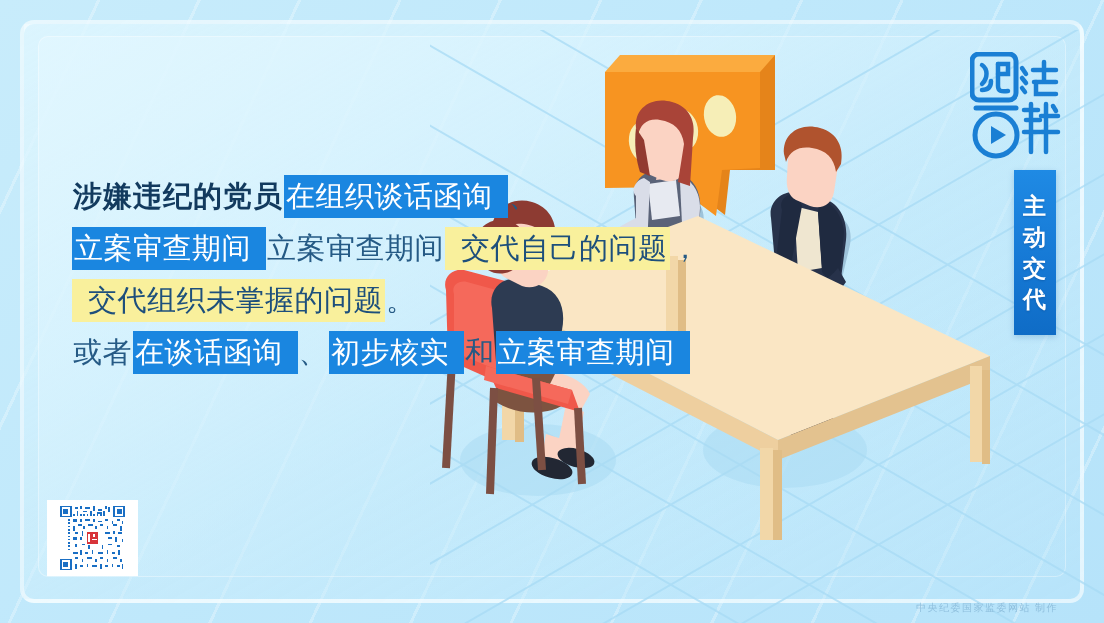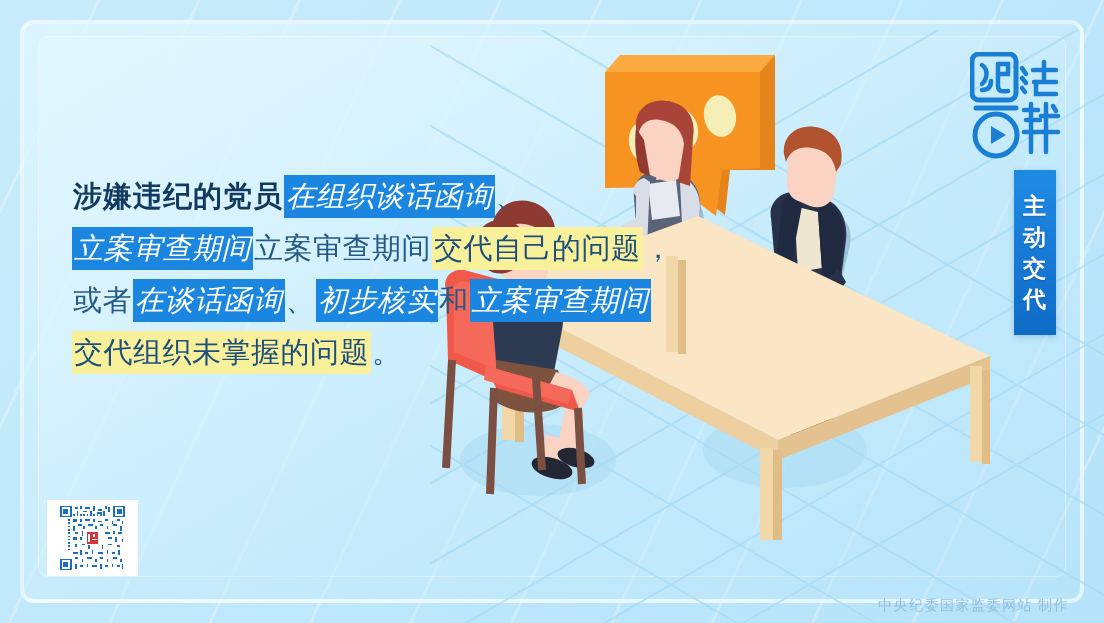--- a/index.html
+++ b/index.html
@@ -64,27 +64,26 @@
     line-height:52px;
     color:#255a85;
     white-space:nowrap;
     letter-spacing:.5px;
   }
   .seg { padding:4px 1px 5px 1px; }
   .seg.bold { font-weight:bold; color:#123a5e; letter-spacing:1px; }
   .seg.hl-blue {
     background:#1a86e0;
     color:#ffffff;
-    padding:5px 2px 6px 2px;
-    font-style:italic;
+    padding:5px 15px 6px 2px;
   }
   .seg.hl-yellow {
     background:#f9f09c;
     color:#1d4f7c;
-    padding:5px 2px 6px 2px;
+    padding:5px 2px 6px 16px;
   }
 
   
   .qr-wrap {
     position:absolute; left:47px; top:500px;
     width:91px; height:76px;
     background:#ffffff;
     padding:4px;
     display:flex; align-items:center; justify-content:center;
   }
@@ -113,22 +112,22 @@
     font-size:23px;
     font-weight:bold;
     line-height:1;
     letter-spacing:1px;
     text-shadow:0 1px 2px rgba(0,40,90,.25);
   }
 
   
   .credit {
     position:absolute;
-    right:35px; bottom:8px;
-    font-size:14px;
+    right:46px; bottom:8px;
+    font-size:10px;
     color:#8fbfdd;
     letter-spacing:1.5px;
     text-align:center;
   }
 </style>
 </head>
 <body>
 
 <div id="poster">
 
@@ -309,24 +308,24 @@
   </div>
 
   <div class="textblock">
     <div class="line">
       <span class="seg bold">涉嫌违纪的党员</span><span class="seg hl-blue">在组织谈话函询</span><span class="seg">、</span>
     </div>
     <div class="line">
       <span class="seg hl-blue">立案审查期间</span><span class="seg">立案审查期间</span><span class="seg hl-yellow">交代自己的问题</span><span class="seg">，</span>
     </div>
     <div class="line">
-      <span class="seg">或者</span><span class="seg hl-blue">在谈话函询</span><span class="seg">、</span><span class="seg hl-blue">初步核实</span><span class="seg">和</span><span class="seg hl-blue">立案审查期间</span>
+      <span class="seg hl-yellow">交代组织未掌握的问题</span><span class="seg">。</span>
     </div>
     <div class="line">
-      <span class="seg hl-yellow">交代组织未掌握的问题</span><span class="seg">。</span>
+      <span class="seg">或者</span><span class="seg hl-blue">在谈话函询</span><span class="seg">、</span><span class="seg hl-blue">初步核实</span><span class="seg">和</span><span class="seg hl-blue">立案审查期间</span>
     </div>
   </div>
 
   <div class="qr-wrap">
     <svg width="83" height="68" viewBox="0 0 41 41" shape-rendering="crispEdges" aria-hidden="true">
       <rect width="41" height="41" fill="#ffffff"></rect>
       <g fill="#1a6fc4">
 
         <rect x="1" y="1" width="7" height="1"></rect>
           <rect x="1" y="7" width="7" height="1"></rect>

